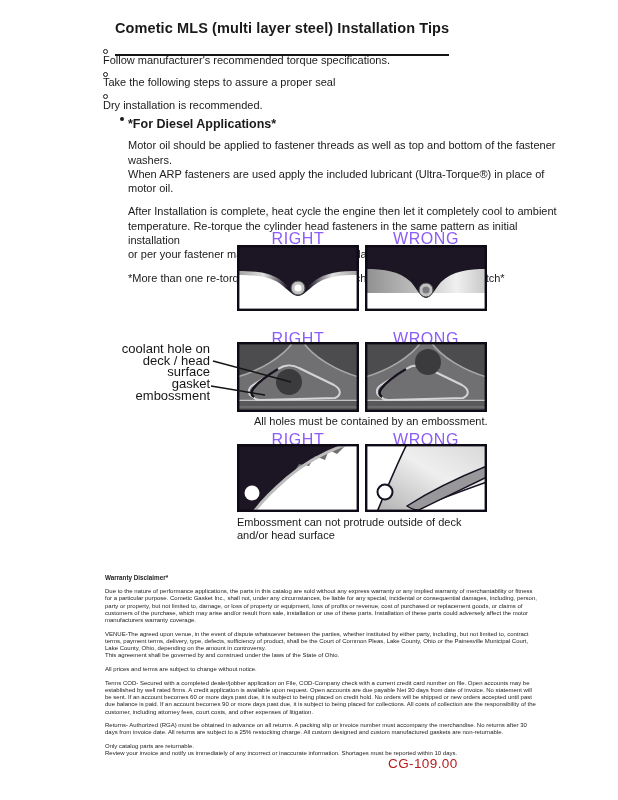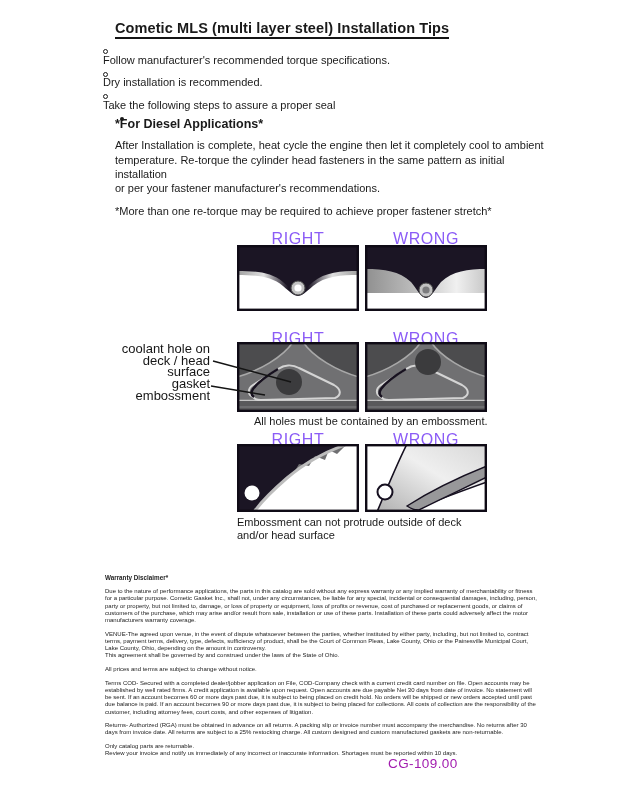--- a/index.html
+++ b/index.html
@@ -2,80 +2,82 @@
 <html><head>
 <meta charset="utf-8">
 <style>
   html,body { margin:0; padding:0; background:#ffffff; }
   .page {
     position:relative; width:618px; height:800px; background:#ffffff;
     color:#1a1a1a; font-family:"Liberation Sans", sans-serif; overflow:hidden;
   }
   .title {
     position:absolute; left:115px; top:20px; font-size:14.5px; font-weight:bold;
-    letter-spacing:0.1px; border-bottom:2px solid #141414; padding-bottom:1px;
+    letter-spacing:0.1px; border-bottom:2px solid #141414; padding-bottom:18px;
     white-space:nowrap;
   }
   .bullets { position:absolute; left:103px; top:45px; width:445px; font-size:11px; line-height:13.4px; }
   .brow { display:flex;flex-direction:column; }
   .bmark { flex:0 0 9px; position:relative; }
   .bmark::before {
     content:""; position:absolute; left:0; top:4.2px; width:3.2px; height:3.2px;
     border:1px solid #1a1a1a; border-radius:50%; background:transparent;
   }
   .brow.sub .bmark { margin-left:17px; }
   .brow.sub .bmark::before { width:4.2px; height:4.2px; border:none; background:#1a1a1a; top:4.8px; }
 
-  .diesel { position:absolute; left:115px; top:117px; width:438px; font-size:11px; line-height:14.3px; }
+  .diesel { position:absolute; left:128px; top:117px; width:438px; font-size:11px; line-height:14.3px; }
   .diesel .dheading { font-size:12.5px; font-weight:bold; margin:0 0 7px 0; }
   .diesel p { margin:0 0 9px 0; white-space:pre-line; }
 
   .dg-header { position:absolute; width:122px; text-align:center; font-size:16px; letter-spacing:0.6px; color:#8b5cf6; }
   .panel { position:absolute; width:122px; }
   .panel svg { display:block; }
   .dg-caption { position:absolute; font-size:11px; line-height:13px; white-space:pre-line; color:#1a1a1a; }
 
   .lbl { position:absolute; left:100px; width:110px; text-align:right; font-size:13px; line-height:11.6px; white-space:pre-line; color:#161616; }
   .lbl-coolant { top:343px; }
   .lbl-emboss  { top:378px; }
   .leaders { position:absolute; left:205px; top:340px; z-index:6; pointer-events:none; }
 
   .legal { position:absolute; left:105px; top:574px; width:433px; font-size:6px; line-height:7.2px; color:#1c1c1c; }
   .legal .lheading { font-size:6.3px; font-weight:bold; margin:0 0 7px 0; }
   .legal p { margin:0 0 6.5px 0; white-space:pre-line; }
 
-  .pageno { position:absolute; left:388px; top:756px; font-size:13.5px; letter-spacing:0.4px; color:#a21caf; }
+  .pageno { position:absolute; left:388px; top:756px; font-size:13.5px; letter-spacing:0.4px; color:#b91c1c; }
 </style>
 </head>
 <body>
 
 <div class="page">
 
   <div class="title">Cometic MLS (multi layer steel) Installation Tips</div>
 
   <div class="bullets">
     <div class="brow">
       <span class="bmark"></span>
       <span>Follow manufacturer's recommended torque specifications.</span>
     </div>
     <div class="brow">
       <span class="bmark"></span>
+      <span>Take the following steps to assure a proper seal</span>
+    </div>
+    <div class="brow">
+      <span class="bmark"></span>
       <span>Dry installation is recommended.</span>
-    </div>
-    <div class="brow">
-      <span class="bmark"></span>
-      <span>Take the following steps to assure a proper seal</span>
     </div>
     <div class="brow sub">
       <span class="bmark"></span>
     </div>
   </div>
 
   <div class="diesel">
     <div class="dheading">*For Diesel Applications*</div>
+    <p>Motor oil should be applied to fastener threads as well as top and bottom of the fastener washers.
+When ARP fasteners are used apply the included lubricant (Ultra-Torque®) in place of motor oil.</p>
     <p>After Installation is complete, heat cycle the engine then let it completely cool to ambient
 temperature. Re-torque the cylinder head fasteners in the same pattern as initial installation
 or per your fastener manufacturer's recommendations.</p>
     <p>*More than one re-torque may be required to achieve proper fastener stretch*</p>
   </div>
 
   <div class="dg-header" style="left:237px; top:230px;">RIGHT</div>
   <div class="dg-header" style="left:365px; top:230px;">WRONG</div>
 
   <div class="panel" style="left:237px; top:245px;">

